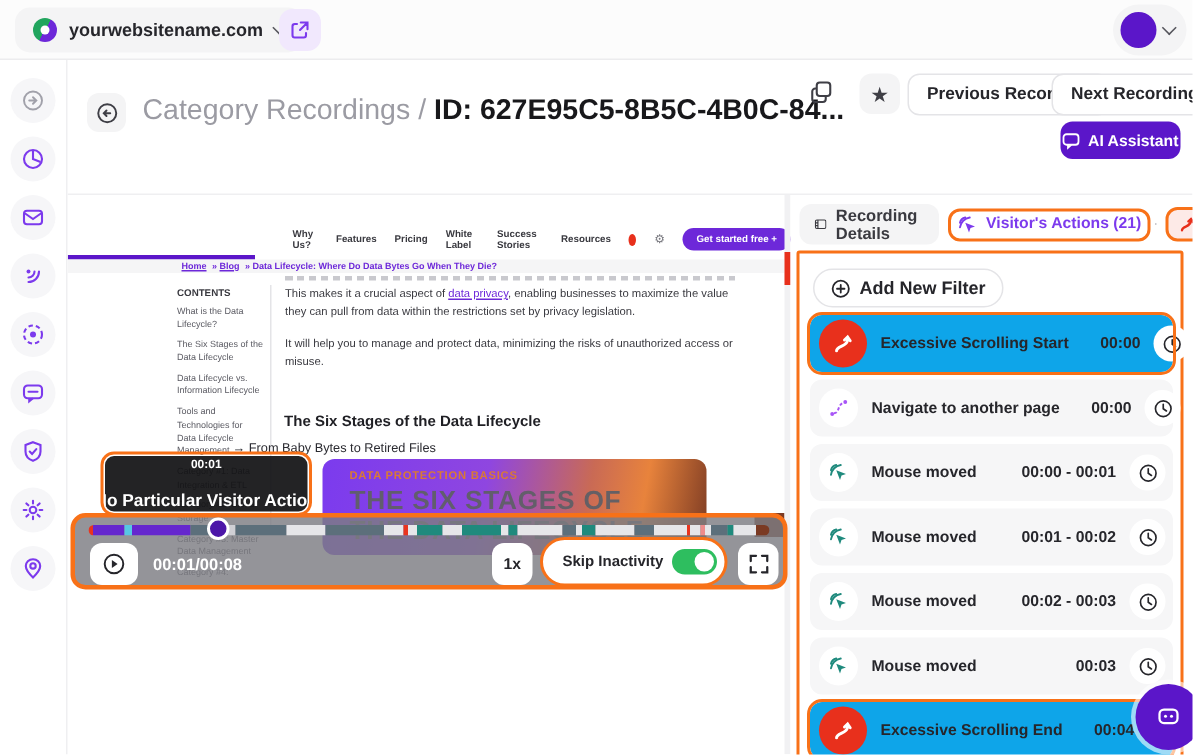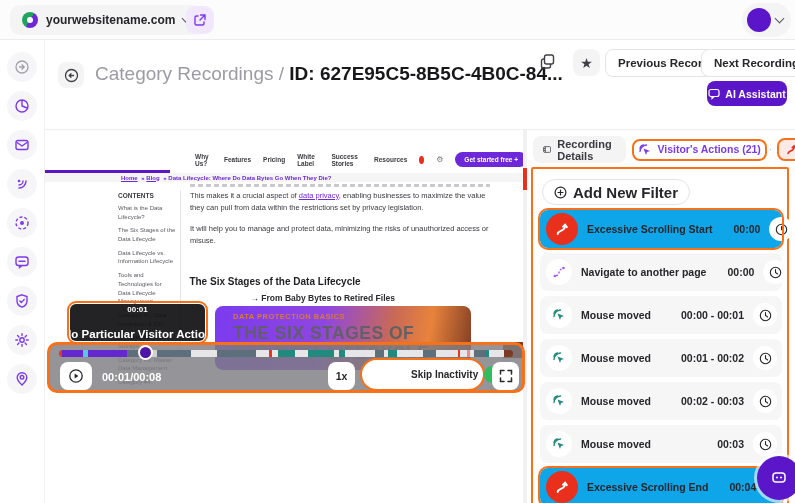--- a/index.html
+++ b/index.html
@@ -46,55 +46,55 @@
   .rec-crumbbar u { margin-right:2px; }
   .blur-line { position:absolute; left:145px; top:54px; width:300px; height:3px; background:repeating-linear-gradient(90deg,#C9C9CE 0 5px,transparent 5px 8px); }
   .toc { position:absolute; left:73px; top:62px; width:58px; }
   .toc-title { font-size:6.5px; font-weight:bold; color:#3A3A40; margin-bottom:5px; }
   .toc-item { font-size:6px; color:#5A5A62; line-height:1.45; margin-bottom:5px; }
   .toc-divider { position:absolute; left:135px; top:60px; width:1px; height:160px; background:#E4E4E7; }
   .rec-copy { position:absolute; left:145px; top:60px; width:300px; }
   .rec-copy p { font-size:7.5px; color:#3A3A40; line-height:1.55; margin-bottom:10px; }
   .rec-copy a { color:#6D28D9; }
   .rec-h2 { position:absolute; left:110px; top:146px; width:240px; text-align:center; font-size:10px; font-weight:bold; color:#1F1F24; }
-  .rec-h3 { position:absolute; left:110px; top:163px; width:240px; text-align:right; font-size:8.5px; font-weight:bold; color:#2A2A30; }
+  .rec-h3 { position:absolute; left:110px; top:163px; width:240px; text-align:left; font-size:8.5px; font-weight:normal; color:#2A2A30; }
   .hero { position:absolute; left:170px; top:176px; width:256px; height:64px; border-radius:8px; background:linear-gradient(100deg,#7B3BEE 0%,#8F46E0 42%,#C96A55 68%,#E8833C 82%,#7B3A23 100%); padding:6px 0 0 18px; overflow:hidden; }
   .hero-kicker { font-size:7.5px; font-weight:bold; letter-spacing:0.5px; color:#D97A36; margin-bottom:3px; }
   .hero-line { font-size:17.5px; font-weight:bold; letter-spacing:0.5px; color:rgba(95,95,102,0.95); line-height:1.12; white-space:nowrap; }
   .rec-scroll-track { position:absolute; right:0; top:0; width:4px; height:100%; background:#F1F1F3; }
   .rec-scroll-thumb { position:absolute; right:0; top:38px; width:4px; height:22px; background:#E8301C; }
   .brown-chip { position:absolute; left:458px; top:212px; width:20px; height:16px; background:#7B3A23; }
 
   
   .tooltip { position:absolute; left:70px; top:304px; width:135px; height:37px; background:rgba(18,18,20,0.93); border-radius:6px; z-index:14; display:flex; flex-direction:column; align-items:center; justify-content:center; outline:2.5px solid #F87118; outline-offset:1px;gap:12px; }
   .tooltip .tt-time { font-size:8px; font-weight:bold; color:#fff; }
   .tooltip .tt-label { font-size:11.5px; font-weight:bold; color:#fff; margin-top:2px; white-space:nowrap; }
 
   
   .player-bar { position:absolute; left:47px; top:342px; width:478px; height:51px; border-radius:10px; background:rgba(124,124,130,0.82); border:3px solid #F87118; z-index:12; }
   .timeline { position:absolute; left:9px; top:5px; width:454px; height:7px; border-radius:4px; overflow:hidden; display:flex; cursor:pointer; }
   .timeline .seg { height:100%; }
   .playhead { position:absolute; top:0; width:15px; height:15px; border-radius:50%; background:#4C16A8; border:2.5px solid #fff; z-index:2; cursor:grab; }
   .pb-btn { position:absolute; background:#fff; border-radius:8px; display:flex; align-items:center; justify-content:center; cursor:pointer; }
   .pb-time { position:absolute; left:52px; top:26px; font-size:11px; font-weight:bold; color:#fff; }
   .skip-pill { position:absolute; left:310px; top:13px; width:125px; height:33px; background:#fff; border-radius:17px; border:2.5px solid #F87118; display:flex; align-items:center; gap:6px; padding:0 7px; }
-  .skip-label { font-size:10px; font-weight:bold; color:#26262B; white-space:nowrap;margin-left:36px; }
+  .skip-label { font-size:10px; font-weight:bold; color:#26262B; white-space:nowrap; }
   .toggle { width:30px; height:17px; border-radius:9px; background:#2EBE5F; position:relative; cursor:pointer; flex:none; }
   .toggle::after { content:""; position:absolute; right:2px; top:2px; width:13px; height:13px; border-radius:50%; background:#fff; }
 
   
   .tabs-row { position:absolute; left:533px; top:136px; z-index:10; display:flex; align-items:center; }
   .tab-details { height:27px; background:#F4F4F5; border-radius:8px; display:flex; align-items:center; gap:6px; padding:0 10px; font-size:11px; font-weight:bold; color:#3A3A40; cursor:pointer; }
   .tab-actions-wrap { margin-left:6px; border:2.5px solid #F87118; border-radius:8px; padding:2px 4px; display:flex; align-items:center; gap:5px; background:#fff; cursor:pointer; }
   .tab-actions { display:flex; align-items:flex-start; gap:5px; font-size:10.5px; font-weight:bold; color:#7C3AED; white-space:nowrap; }
   .dot-sep { color:#B9B9C0; font-size:10px; margin-left:2px; }
   .badge-wrap { margin-left:5px; border:2.5px solid #F87118; border-radius:8px; background:#FDEAE7; padding:3px 6px; display:flex; align-items:center; gap:3px; cursor:pointer; }
 
   .panel-box { position:absolute; left:531px; top:167px; width:258px; height:345px; border:2.5px solid #F87118; border-radius:2px; background:#fff; z-index:5; }
-  .add-filter { position:absolute; left:9px; top:10px; height:25px; background:#fff; border:1px solid #E4E4E7; border-radius:13px; display:flex; align-items:center; gap:6px; padding:12px 11px; font-size:15px; font-weight:bold; color:#26262B; cursor:pointer; }
+  .add-filter { position:absolute; left:9px; top:10px; height:25px; background:#fff; border:1px solid #E4E4E7; border-radius:13px; display:flex; align-items:center; gap:6px; padding:12px 11px; font-size:12px; font-weight:bold; color:#26262B; cursor:pointer; }
   .actions-list { position:absolute; left:7px; top:41px; width:242px; display:flex; flex-direction:column; gap:5px; }
   .action-row { height:38px; border-radius:8px; background:#F6F6F7; display:flex; align-items:center; padding:0 5px 0 6px; gap:9px; cursor:pointer; }
   .action-row.hl { background:#0ea5e9; outline:2.5px solid #F87118; outline-offset:0px; }
   .row-icon { width:26px; height:26px; border-radius:50%; background:#fff; display:flex; align-items:center; justify-content:center; flex:none; }
   .row-icon.red { width:32px; height:32px; background:#E8301C; }
   .row-label { font-size:10.5px; font-weight:bold; color:#26262B; flex:1; white-space:nowrap; }
   .row-time { font-size:10.5px; font-weight:bold; color:#26262B; white-space:nowrap;margin-left:12px; }
   .row-clock { width:24px; height:24px; border-radius:50%; background:#fff; display:flex; align-items:center; justify-content:center; flex:none; cursor:pointer; }
 
   .fab { position:absolute; left:757px; top:456px; width:44px; height:44px; border-radius:50%; background:#5B16C9; z-index:40; display:flex; align-items:center; justify-content:center; cursor:pointer; box-shadow:0 0 0 3px rgba(255,255,255,0.6); }

